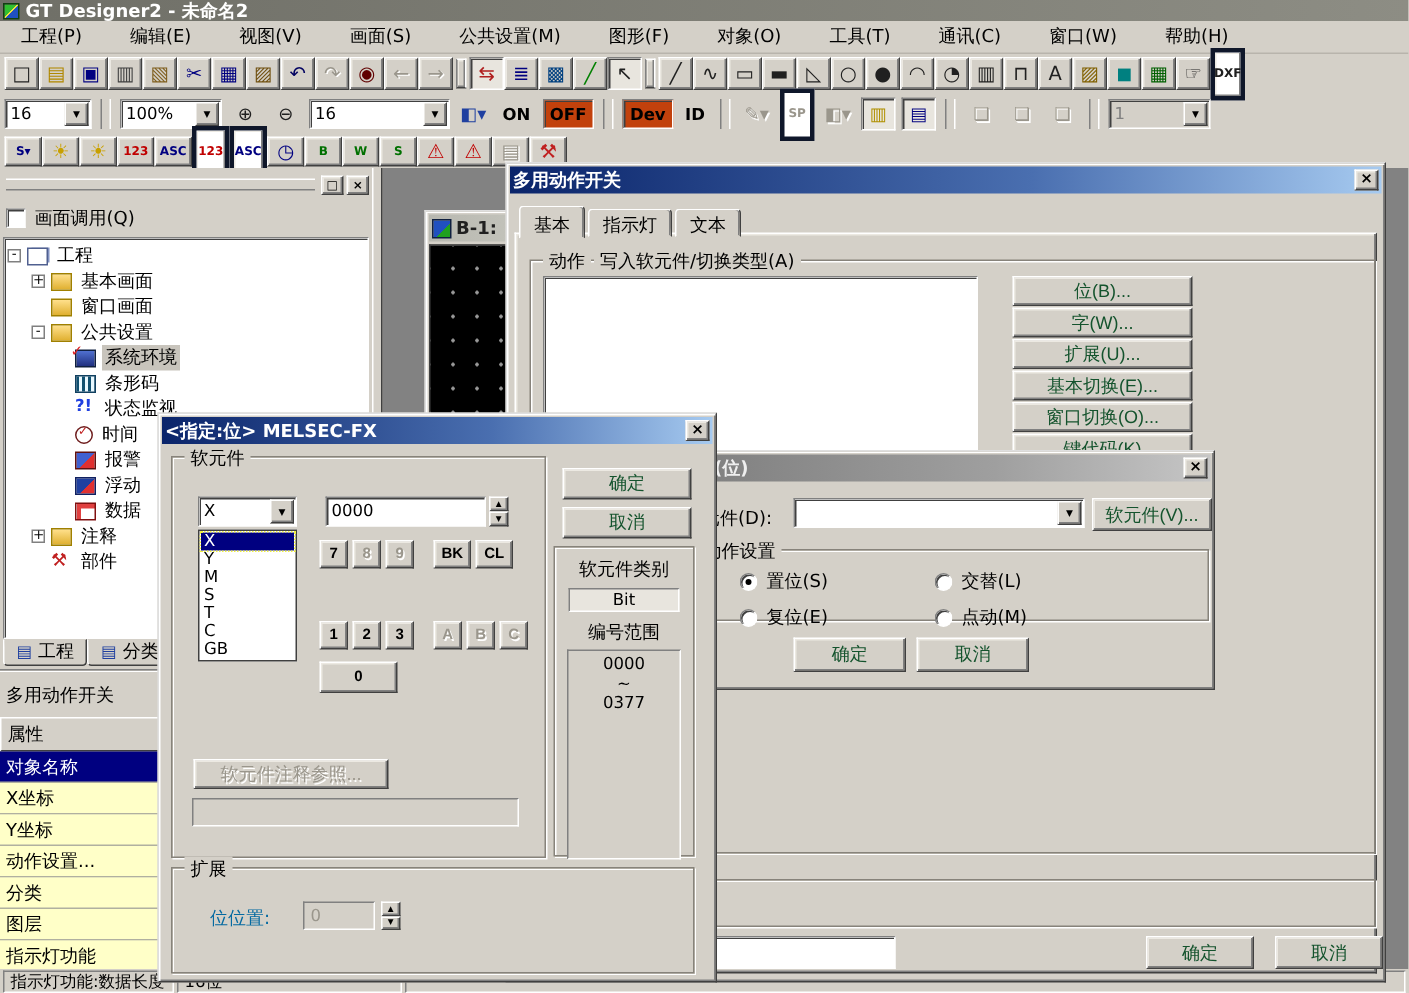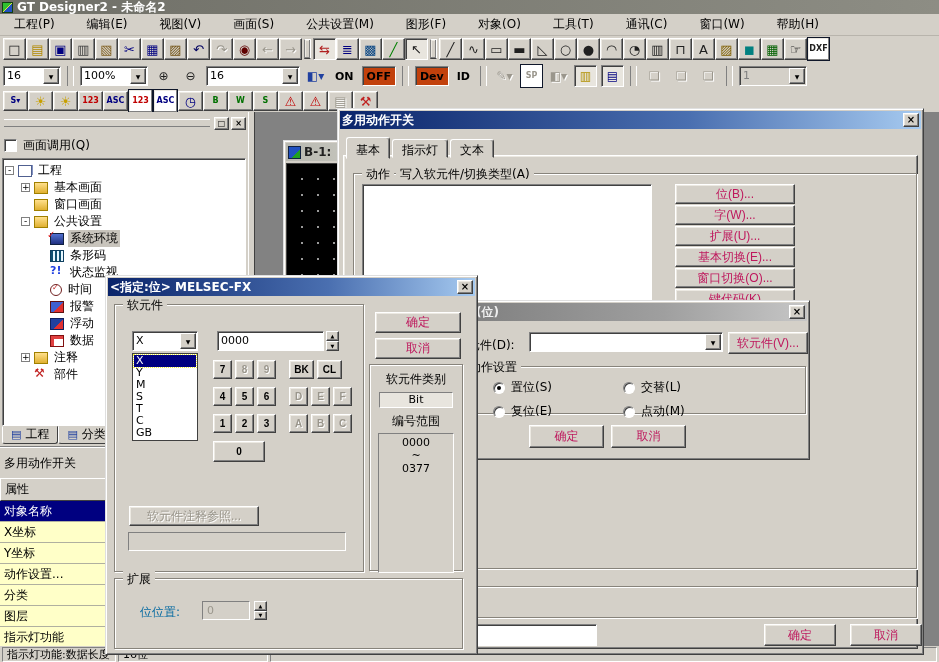--- a/index.html
+++ b/index.html
@@ -12,36 +12,36 @@
   .pressed { background:#c2410c; border:1px solid; border-color:#808080 #ffffff #ffffff #808080; box-shadow:inset 1px 1px 0 #404040; }
   .sunken { background:#ffffff; border:1px solid; border-color:#808080 #ffffff #ffffff #808080; box-shadow:inset 1px 1px 0 #404040; }
   .sunkeng { background:#d4d0c8; border:1px solid; border-color:#808080 #ffffff #ffffff #808080; }
   .group { border:1px solid #87837b; box-shadow:inset 1px 1px 0 #ffffff, 1px 1px 0 #ffffff; }
   .legend { position:absolute; top:-8px; left:8px; background:#d4d0c8; padding:0 4px; font-size:12px; }
   .win { background:#d4d0c8; border:1px solid; border-color:#dfdfdf #404040 #404040 #dfdfdf; box-shadow:inset 1px 1px 0 #ffffff, inset -1px -1px 0 #808080; }
   .tbar { height:18px; margin:2px; display:flex; align-items:center; padding:0 2px; color:#fff; font-weight:bold; font-size:12px; }
   .tbar.active { background:linear-gradient(90deg,#0a246a,#4a6fb0 60%,#a6caf0); }
   .tbar.inactive { background:linear-gradient(90deg,#7d7d7d,#9f9f9f 60%,#c6c6c6); color:#efefef; }
   .xbtn { width:16px; height:14px; margin-left:auto; display:flex; align-items:center; justify-content:center; font-size:10px; font-weight:bold; color:#000; line-height:1; }
-  .btn { display:flex; align-items:center; justify-content:center; font-size:12px; color:#be185d; }
+  .btn { display:flex; align-items:center; justify-content:center; font-size:12px; color:#14532d; }
   .btn.dis { color:#9a968c; text-shadow:1px 1px 0 #fff; }
 
   
   .titlebar { position:absolute; left:0; top:0; width:939px; height:14px; background:linear-gradient(90deg,#6f6f67,#8d8d84); color:#fff; font-weight:bold; font-size:12px; display:flex; align-items:center; gap:4px; padding-left:2px; }
   .appicon { width:11px; height:11px; background:linear-gradient(135deg,#30c030 45%,#f0e040 45% 55%,#2050c0 55%); border:1px solid #104010; }
   .menubar { position:absolute; left:0; top:14px; width:939px; height:22px; display:flex; align-items:center; padding-left:6px; gap:16px; border-bottom:1px solid #b8b4ac; }
   .mi { padding:2px 8px; }
   .tb { position:absolute; left:0; width:939px; display:flex; align-items:center; padding-left:3px; }
   .tb1 { top:36px; height:26px; }
   .tb3 { top:90px; height:22px; }
   .tbtn { width:23px; height:22px; display:flex; align-items:center; justify-content:center; color:#202020; }
   .tb3 .tbtn { width:25px; height:20px; }
   .tbtn .gl { font-size:13px; line-height:1; }
   .tbtn.txt .gl { font-size:8px; font-weight:bold; letter-spacing:0; }
-  .tbtn.boxed { border:1px solid #0f172a; background:#fff; height:24px; }
+  .tbtn.boxed { border:3px solid #0f172a; background:#fff; height:35px; }
   .tbtn.pressed { background:#e8e5de; border:1px solid; border-color:#808080 #fff #fff #808080; }
   .tbtn.dis { color:#9a968c !important; text-shadow:1px 1px 0 #fff; }
   .tbtn.sep { width:7px; height:20px; border-left:1px solid #808080; border-right:1px solid #ffffff; margin:0 2px; }
   .tb2 { top:62px; height:28px; gap:4px; }
   .combo { height:20px; display:flex; align-items:stretch; background:#fff; border:1px solid; border-color:#808080 #fff #fff #808080; box-shadow:inset 1px 1px 0 #404040; }
   .combo .cv { flex:1; font-size:11px; padding:2px 3px 0; color:#000; }
   .combo .ca { width:16px; margin:1px; background:#d4d0c8; border:1px solid; border-color:#fff #404040 #404040 #fff; box-shadow:inset -1px -1px 0 #808080; display:flex; align-items:center; justify-content:center; font-size:6px; }
   .combo.dis { background:#d4d0c8; } .combo.dis .cv { color:#808080; }
   .tgl { height:20px; padding:0 4px; display:flex; align-items:center; font-size:11px; font-weight:bold; }
   .spin { width:13px; display:flex; flex-direction:column; }
@@ -559,23 +559,20 @@
     <span class="cv">0000</span>
   </span>
   <span class="spin abs" style="left:220px; top:55px; height:20px;">
     <span class="sb">▲</span>
     <span class="sb">▼</span>
   </span>
 
   <div class="abs" style="left:107px; top:84px;">
     
   <button class="key raised">7</button><button class="key raised dis">8</button><button class="key raised dis">9</button><button class="key raised wide gapl">BK</button><button class="key raised wide">CL</button></div>
-  <div class="abs" style="left:107px; top:111px;">
-    
-  <button class="key raised">4</button><button class="key raised">5</button><button class="key raised">6</button><button class="key raised dis gapl">D</button><button class="key raised dis">E</button><button class="key raised dis">F</button></div>
   <div class="abs" style="left:107px; top:138px;">
     
   <button class="key raised">1</button><button class="key raised">2</button><button class="key raised">3</button><button class="key raised dis gapl">A</button><button class="key raised dis">B</button><button class="key raised dis">C</button></div>
   <div class="abs" style="left:107px; top:165px;">
     
   <button class="key raised zero">0</button></div>
 
   <button class="abs raised btn dis" style="left:23px; top:230px; width:130px; height:20px;">软元件注释参照...</button>
   <div class="abs sunkeng" style="left:22px; top:256px; width:218px; height:19px; background:#d4d0c8;"></div>
 

